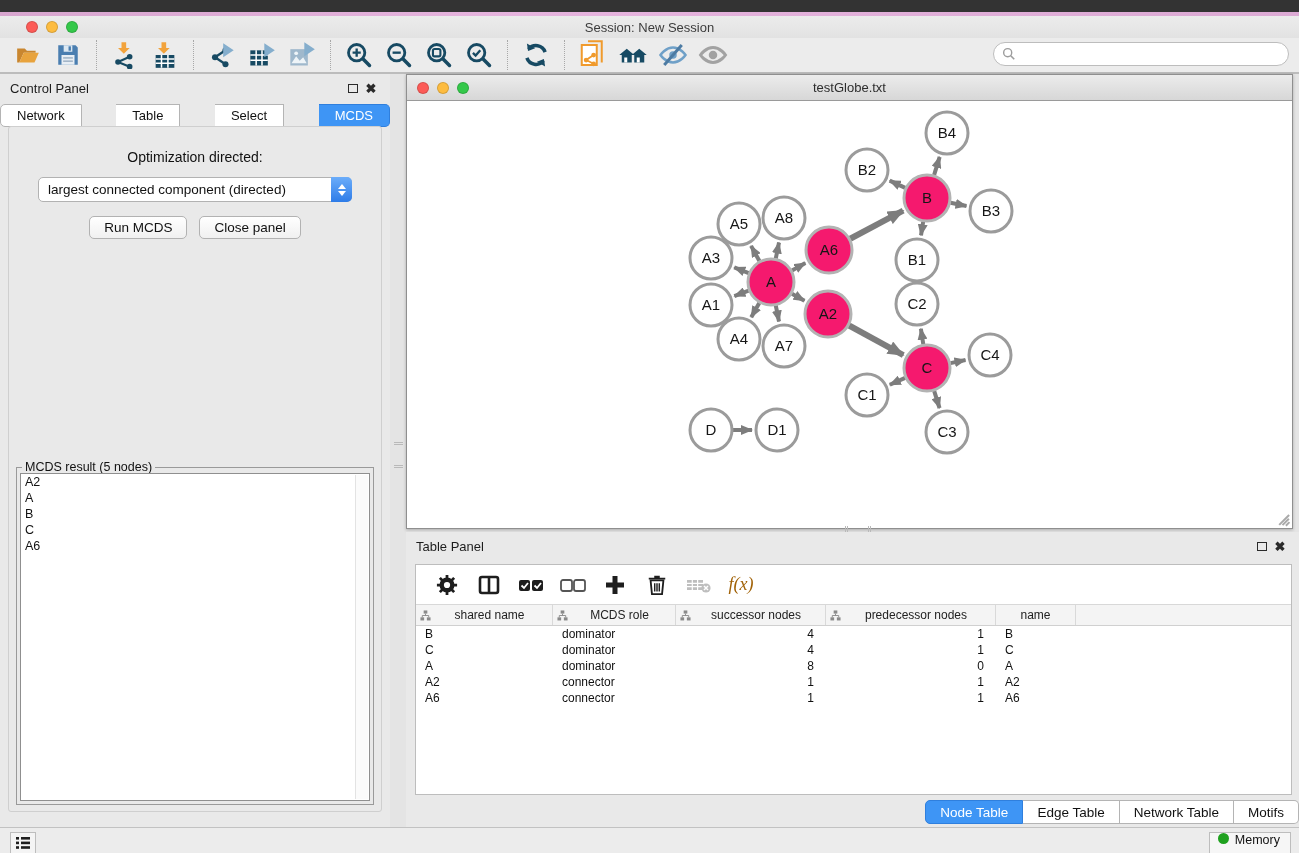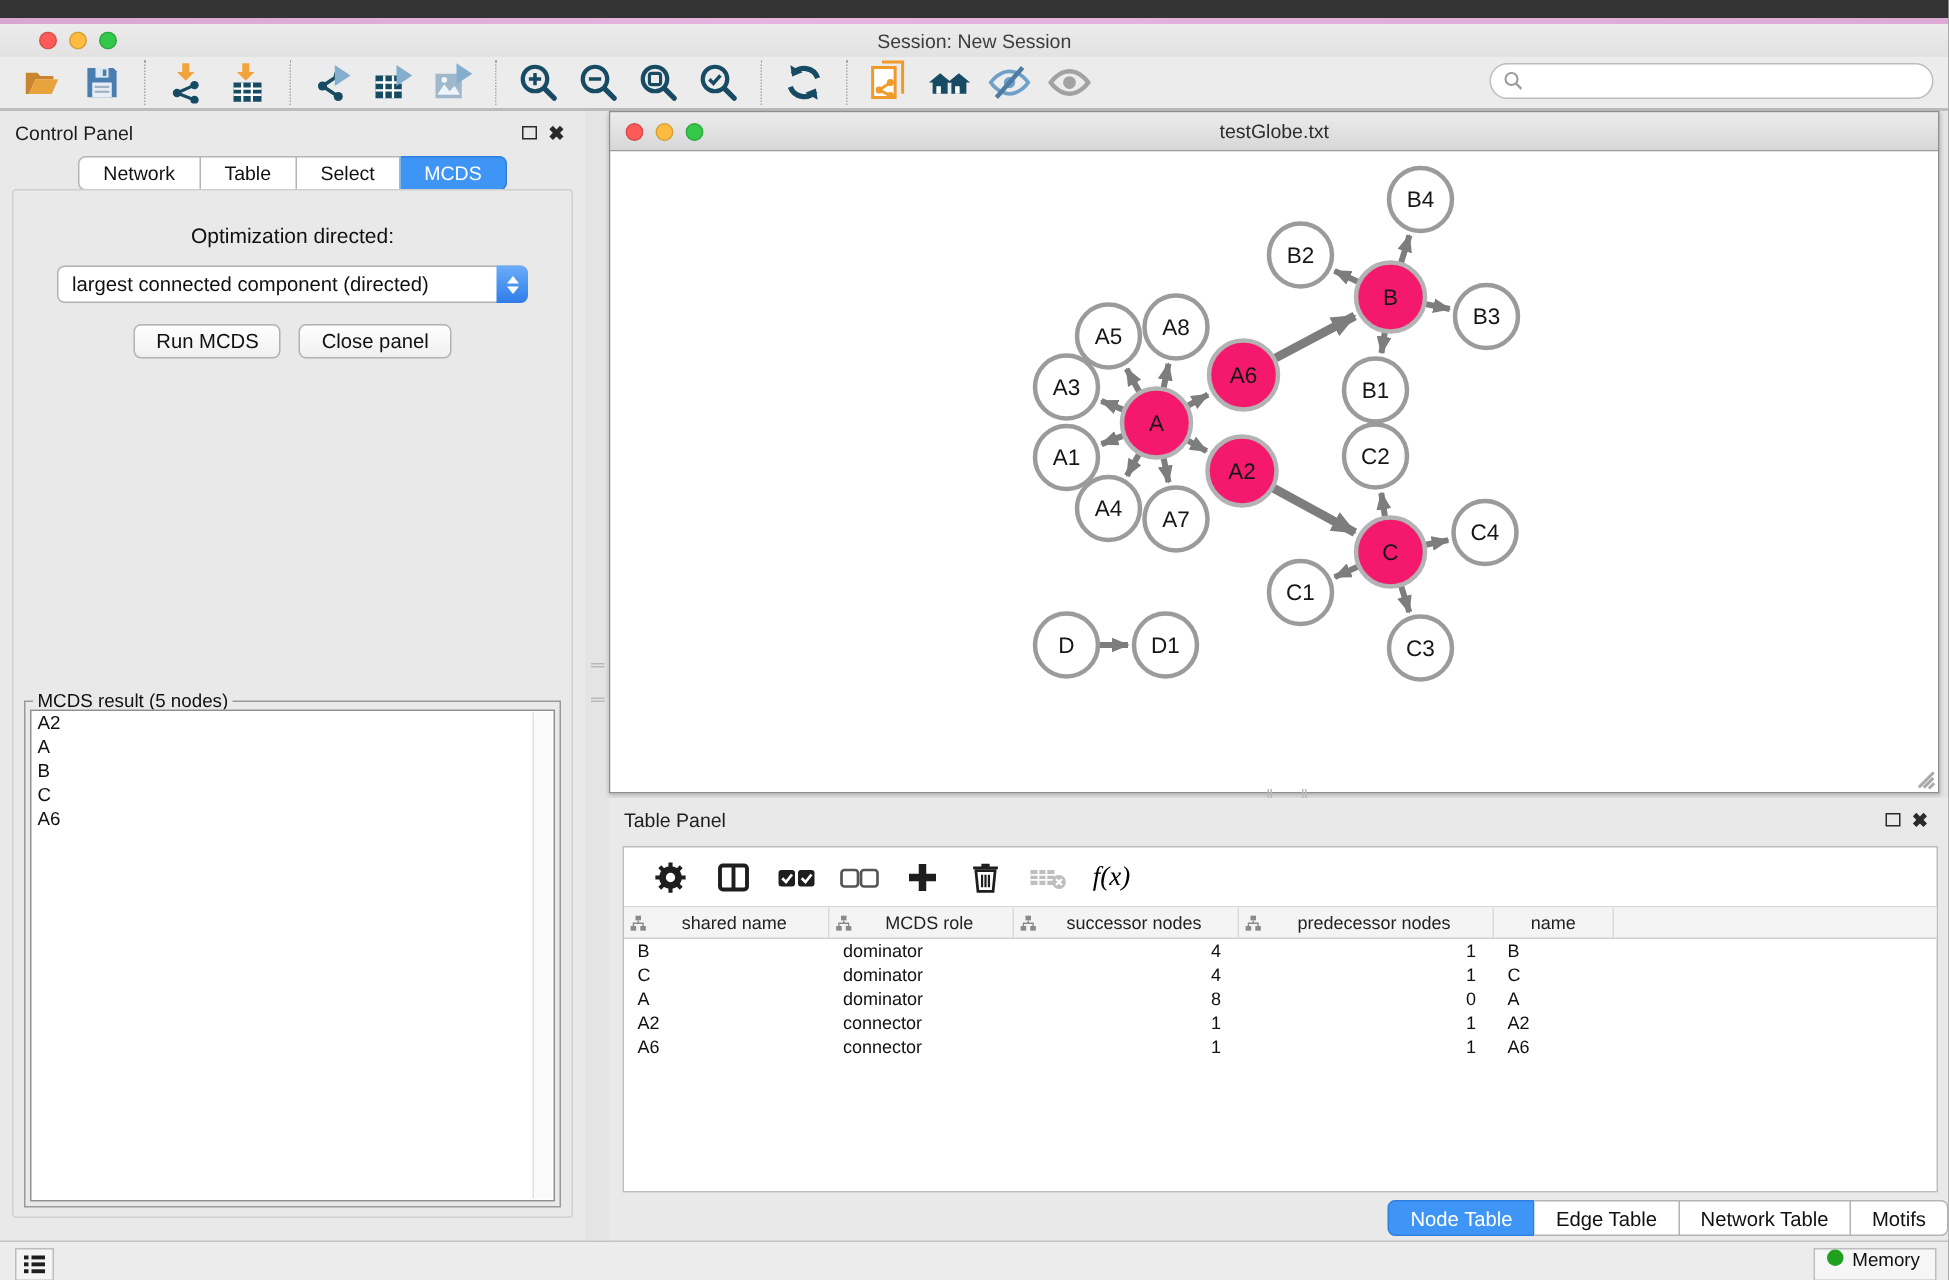--- a/index.html
+++ b/index.html
@@ -32,21 +32,21 @@
   
   .control-panel { position:absolute; left:0; top:0; width:390px; height:753px; background:#e9e9e9; }
   .panel-head { height:28px; display:flex; align-items:center; padding:0 10px; }
   .panel-title { font-size:13px; color:#1d1d1d; }
   .panel-head .spacer { flex:1; }
   .mini-btn { width:18px; height:18px; display:flex; align-items:center; justify-content:center;
               font-size:12px; color:#2a2a2a; cursor:default; }
   .float-glyph { width:10px; height:9px; border:1.5px solid #2a2a2a; display:inline-block; }
   .close-glyph { font-weight:bold; font-size:13px; }
 
-  .ctab-row { display:flex; justify-content:center; margin-top:2px; }
+  .ctab-row { display:flex; justify-content:space-between; margin-top:2px; }
   .ctab { height:23px; padding:0 16px; background:#fff; border:1px solid #b4b4b4; border-left:none;
           font-size:13px; display:flex; align-items:center; color:#111; cursor:default; }
   .ctab:first-child { border-left:1px solid #b4b4b4; border-radius:5px 0 0 5px; }
   .ctab:last-child { border-radius:0 5px 5px 0; }
   .ctab.active { background:#3e95f5; border-color:#2f7fdd; color:#fff; }
 
   .cp-body { position:absolute; left:8px; right:8px; top:52px; bottom:15px;
              border:1px solid #cfcfcf; border-radius:3px; background:#e9e9e9;
              display:flex; flex-direction:column; align-items:center; padding-top:22px; }
   .opt-label { font-size:14px; color:#111; }
@@ -87,21 +87,21 @@
   .net-canvas svg.graph { position:absolute; left:0; top:0; }
   .resize-grip { position:absolute; right:2px; bottom:2px; width:13px; height:13px; }
   .resize-grip i { position:absolute; background:#a9a9a9; height:1.5px; transform:rotate(-45deg); display:block; }
 
   
   .table-panel { position:absolute; left:406px; top:458px; width:893px; height:295px; background:#e9e9e9; }
   .tp-content { position:absolute; left:9px; right:7px; top:32px; height:231px; background:#fff;
                 border:1px solid #bdbdbd; }
   .tp-toolbar { height:40px; border-bottom:1px solid #d8d8d8; display:flex; align-items:center; padding-left:14px; gap:8px; }
   .tp-icon { width:34px; height:30px; display:flex; align-items:center; justify-content:center; cursor:default; }
-  .fx-label { font-family:"Liberation Serif", serif; font-style:italic; font-size:18px; color:#000000; }
+  .fx-label { font-family:"Liberation Serif", serif; font-style:italic; font-size:18px; color:#a16207; }
 
   .grid-head, .grid-row { display:grid; grid-template-columns:137px 123px 150px 170px 80px 1fr; }
   .grid-head { height:21px; background:#f4f4f4; border-bottom:1px solid #d0d0d0; }
   .th { display:flex; align-items:center; font-size:12px; color:#222; border-right:1px solid #d9d9d9; padding:0 4px; }
   .th .th-label { flex:1; text-align:center; }
   .grid-row { height:16px; }
   .td { font-size:12px; color:#111; padding-left:9px; white-space:nowrap; overflow:hidden; line-height:16px; }
   .td.num { text-align:right; padding-right:12px; padding-left:0; }
   .tp-tabs { position:absolute; left:0; right:0; top:268px; display:flex; justify-content:flex-end; }
   .tp-tab { height:24px; padding:0 14px; background:#fff; border:1px solid #b4b4b4; border-left:none;

